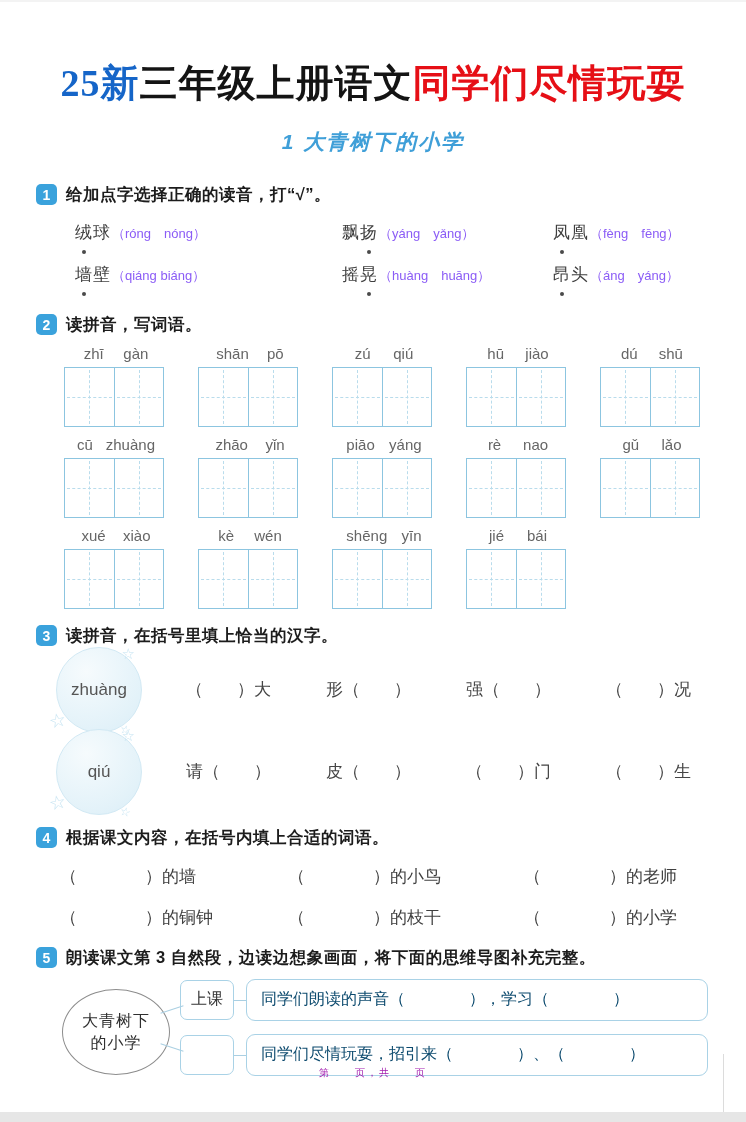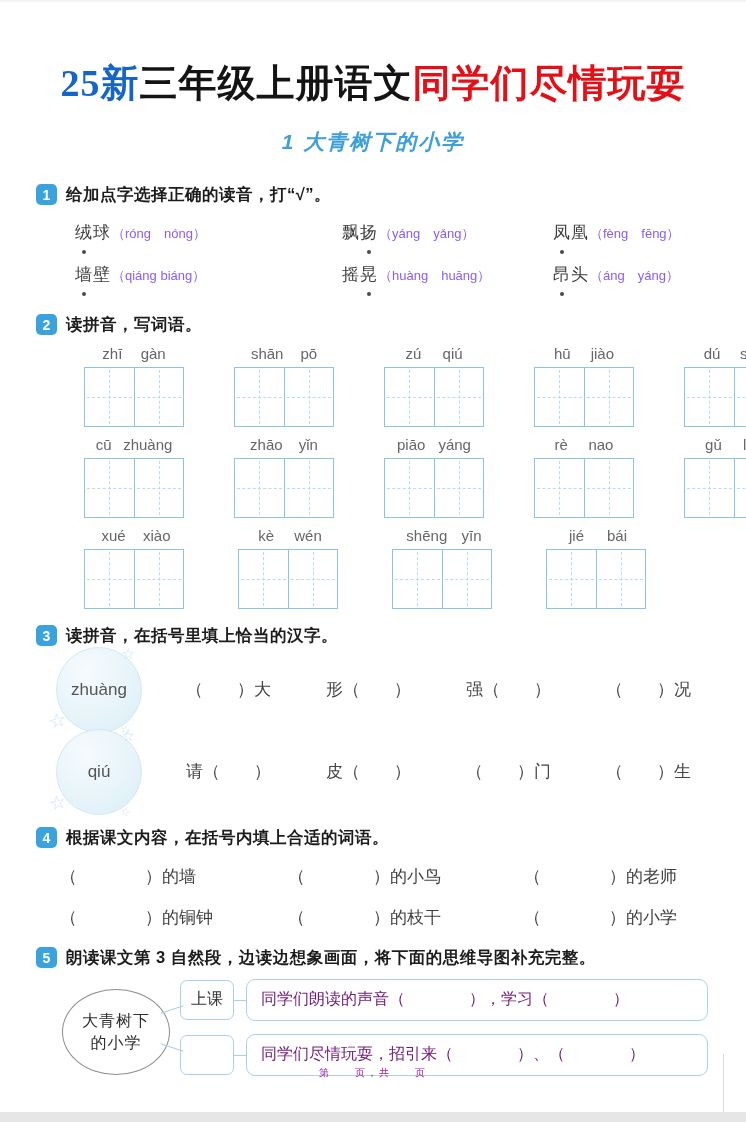--- a/index.html
+++ b/index.html
@@ -54,21 +54,21 @@
   .ch{position:relative;display:inline-block;}
   .ch.dot::after{
     content:"";position:absolute;left:50%;transform:translateX(-50%);
     bottom:-7px;width:4px;height:4px;border-radius:50%;background:#4a4a4a;
   }
   .s1-pinyin{font-size:13px;color:#8b5cf6;margin-left:1px;}
 
   
   .s2-rows{margin-left:28px;}
   .s2-row{display:flex;gap:30px;margin-top:9px;}
-  .s2-item{width:104px;margin-left:20px;}
+  .s2-item{width:104px;}
   .s2-label{display:flex;justify-content:space-evenly;color:#666;font-size:15px;height:20px;margin-bottom:2px;white-space:nowrap;}
   .hzbox{display:flex;border:1.5px solid #8cc5e0;box-sizing:border-box;width:100px;}
   .cell{width:50%;height:58px;position:relative;}
   .cell + .cell{border-left:1.5px solid #8cc5e0;}
   .cell::before{content:"";position:absolute;left:50%;top:2px;bottom:2px;border-left:1px dashed #b9dcec;}
   .cell::after{content:"";position:absolute;top:50%;left:2px;right:2px;border-top:1px dashed #b9dcec;}
 
   
   .s3-rows{margin-left:20px;}
   .s3-row{display:flex;align-items:center;height:78px;margin-top:4px;}
@@ -106,21 +106,21 @@
     border:1.5px solid #a9d2e6;border-radius:7px;
     display:flex;align-items:center;justify-content:center;
     font-size:16px;color:#333;
   }
   .mm-small1{top:1px;}
   .mm-small2{top:56px;}
   .mm-big{
     position:absolute;left:210px;width:462px;height:42px;box-sizing:border-box;
     border:1.5px solid #a9d2e6;border-radius:9px;
     display:flex;align-items:center;padding-left:14px;
-    font-size:16px;color:#701a75;white-space:nowrap;
+    font-size:16px;color:#0c4a6e;white-space:nowrap;
   }
   .mm-big1{top:0px;}
   .mm-big2{top:55px;}
   .mm-line{position:absolute;border-top:1.5px solid #aacfe2;}
   .mm-line.l1{left:124px;top:30px;width:24px;transform:rotate(-18deg);}
   .mm-line.l2{left:197px;top:21px;width:14px;}
   .mm-line.l3{left:124px;top:68px;width:24px;transform:rotate(18deg);}
   .mm-line.l4{left:197px;top:76px;width:14px;}
 
   

